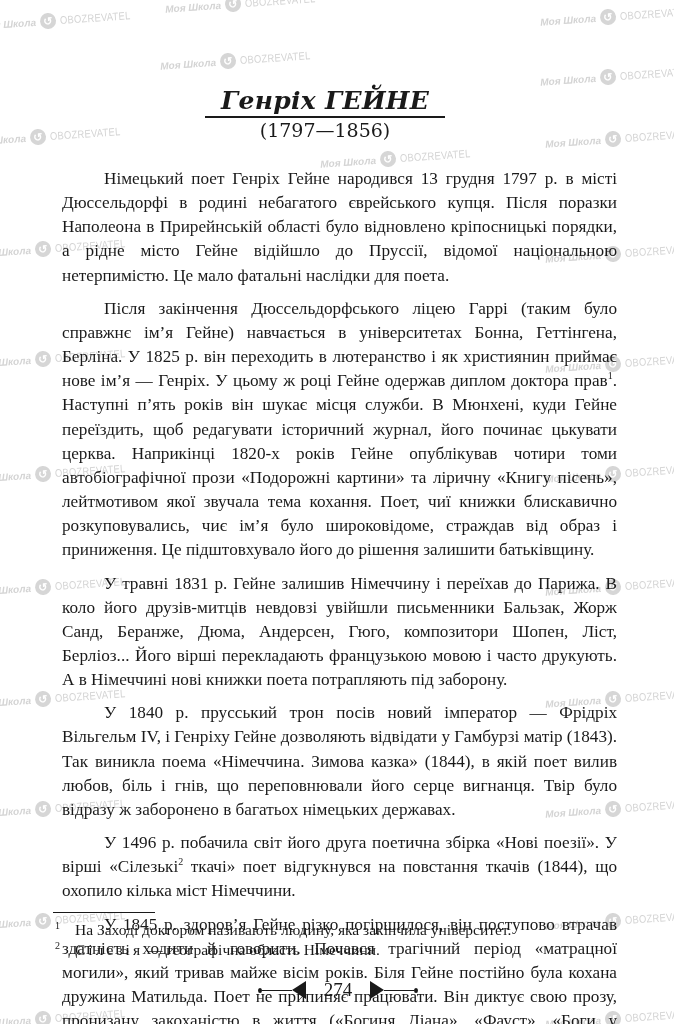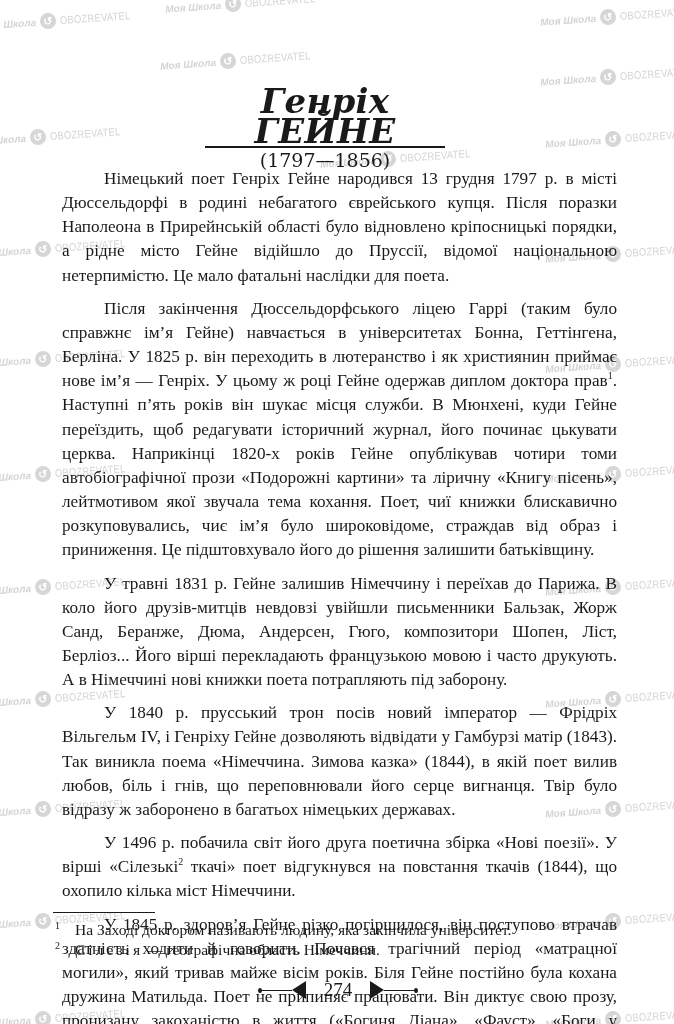--- a/index.html
+++ b/index.html
@@ -25,21 +25,21 @@
   .wm .logo {
     width: 16px; height: 16px; border-radius: 50%;
     background: #d6d6d6; color: #fff; font-size: 11px; line-height: 16px;
     text-align: center; font-weight: bold;
   }
   .wm .brand { letter-spacing: 0.3px; font-size: 11px; transform: scaleX(0.85); transform-origin: left; }
   .title-block { position: absolute; left: 205px; top: 86px; width: 240px; text-align: center; }
   .title {
     font-family: "DejaVu Serif", serif;
     font-style: italic; font-weight: bold;
-    font-size: 34px; line-height: 30px;
+    font-size: 25px; line-height: 30px;
     letter-spacing: 0.3px;
   }
   .title-rule { height: 2px; background: #1a1a1a; margin: 0 0 1px 0; }
   .years { font-size: 19px; line-height: 22px; }
 
   .body-text {
     position: absolute; left: 53px; top: 158px; width: 573px;
     font-family: "Liberation Serif", "DejaVu Serif", serif;
     font-size: 17.2px; line-height: 24.15px;
     text-align: justify;

